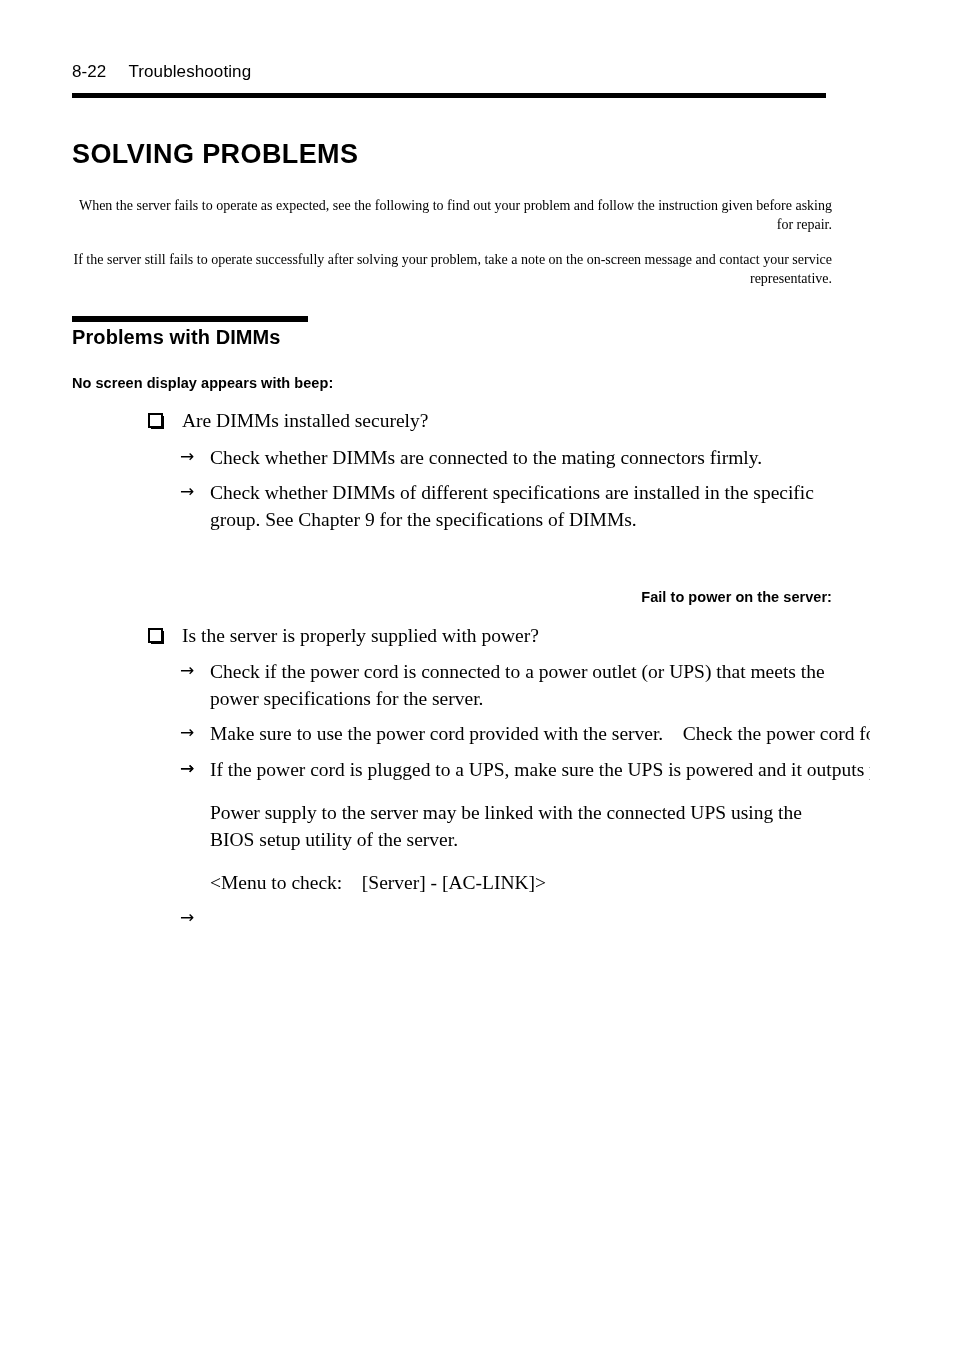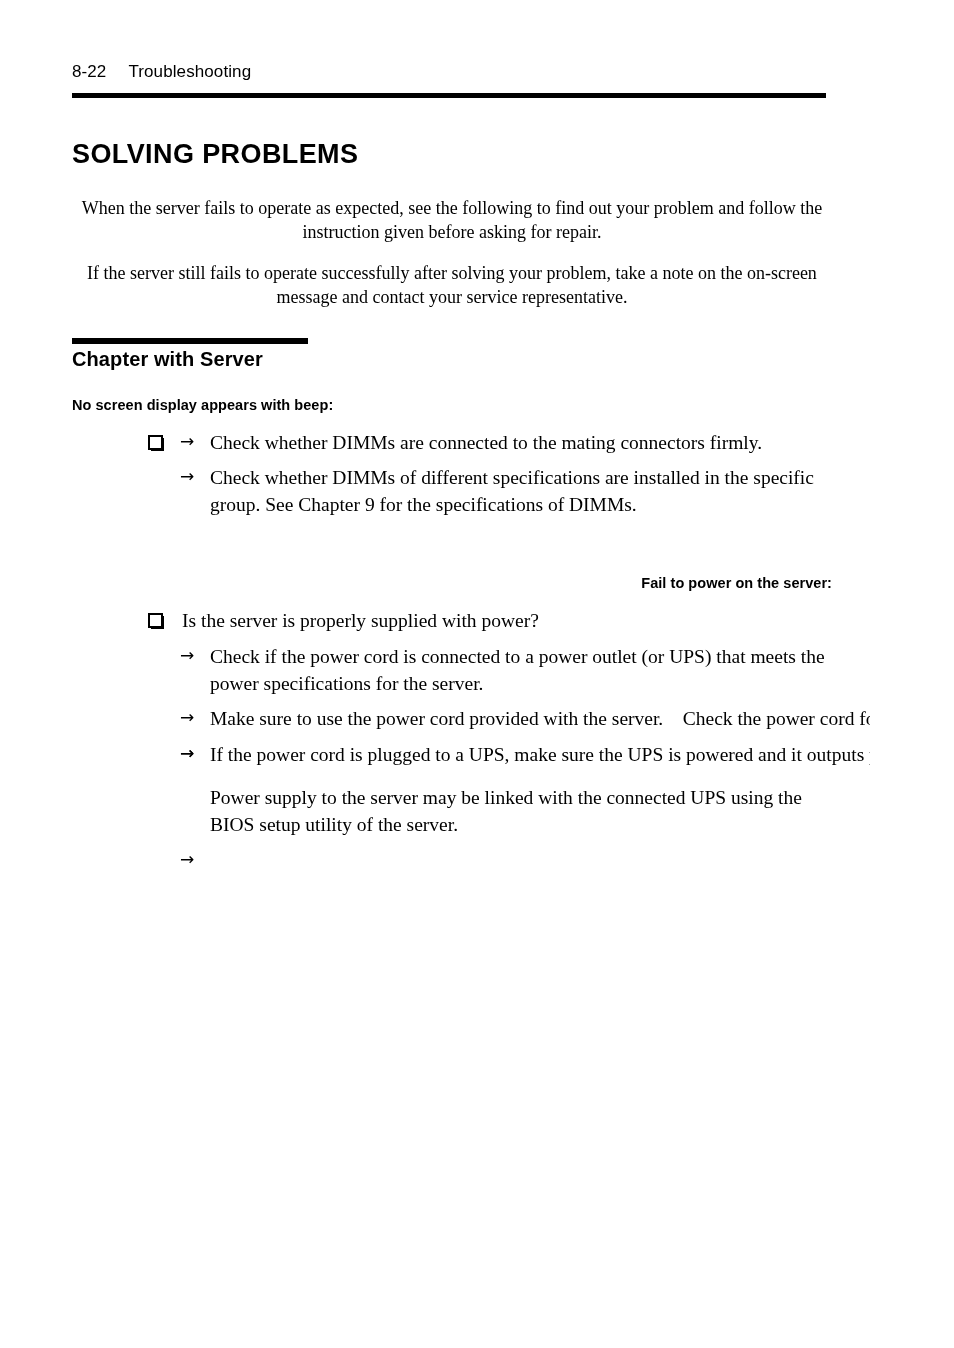--- a/index.html
+++ b/index.html
@@ -49,23 +49,23 @@
     margin: 0 0 26px 0;
     font-family: "Liberation Sans", "DejaVu Sans", sans-serif;
     font-size: 27px;
     font-weight: bold;
     letter-spacing: 0.4px;
     line-height: 1.1;
   }
 
   p.body-para {
     margin: 0 0 16px 0;
-    font-size: 18px;
-    line-height: 1.36;
-    text-align: center;
+    font-size: 14px;
+    line-height: 1.36;
+    text-align: right;
   }
 
   
   .section-block { margin-top: 28px; }
   .section-rule {
     width: 236px;
     height: 6px;
     background: #000000;
     margin-bottom: 3px;
   }
@@ -160,29 +160,30 @@
 
   <div class="content">
 
     <h1 class="chapter-title">SOLVING PROBLEMS</h1>
 
     <p class="body-para">When the server fails to operate as expected, see the following to find out your problem and follow the instruction given before asking for repair.</p>
     <p class="body-para">If the server still fails to operate successfully after solving your problem, take a note on the on-screen message and contact your service representative.</p>
 
     <div class="section-block">
       <div class="section-rule"></div>
-      <h2 class="section-title">Chapter with Server</h2>
+      <h2 class="section-title">Problems with DIMMs</h2>
 
       <h3 class="subsection-title">No screen display appears with beep:</h3>
 
       <div class="q-item">
         <span class="q-box">
             <i class="shadow"></i>
             <i class="frame"></i>
           </span>
+        <span>Are DIMMs installed securely?</span>
       </div>
       <div class="a-item">
         <span class="a-arrow">→</span>
         <span>Check whether DIMMs are connected to the mating connectors firmly.</span>
       </div>
       <div class="a-item">
         <span class="a-arrow">→</span>
         <span>Check whether DIMMs of different specifications are installed in the specific group. See Chapter 9 for the specifications of DIMMs.</span>
       </div>
 
@@ -204,20 +205,21 @@
         <span class="gap-wide">Make sure to use the power cord provided with the server.    Check the power cord for broken shield or bent plugs.</span>
       </div>
       <div class="a-item">
         <span class="a-arrow">→</span>
       </div>
       <div class="a-item">
         <span class="a-arrow">→</span>
         <span class="gap-wide">If the power cord is plugged to a UPS, make sure the UPS is powered and it outputs power.    See the manual that comes with the UPS for details.</span>
       </div>
       <div class="a-cont gap-top">Power supply to the server may be linked with the connected UPS using the BIOS setup utility of the server.</div>
+      <div class="a-cont gap-top gap-wide">&lt;Menu to check:    [Server] - [AC-LINK]&gt;</div>
 
       <div class="a-item">
         <span class="a-arrow">→</span>
       </div>
 
     </div>
   </div>
 </div>
 
 </body></html>

